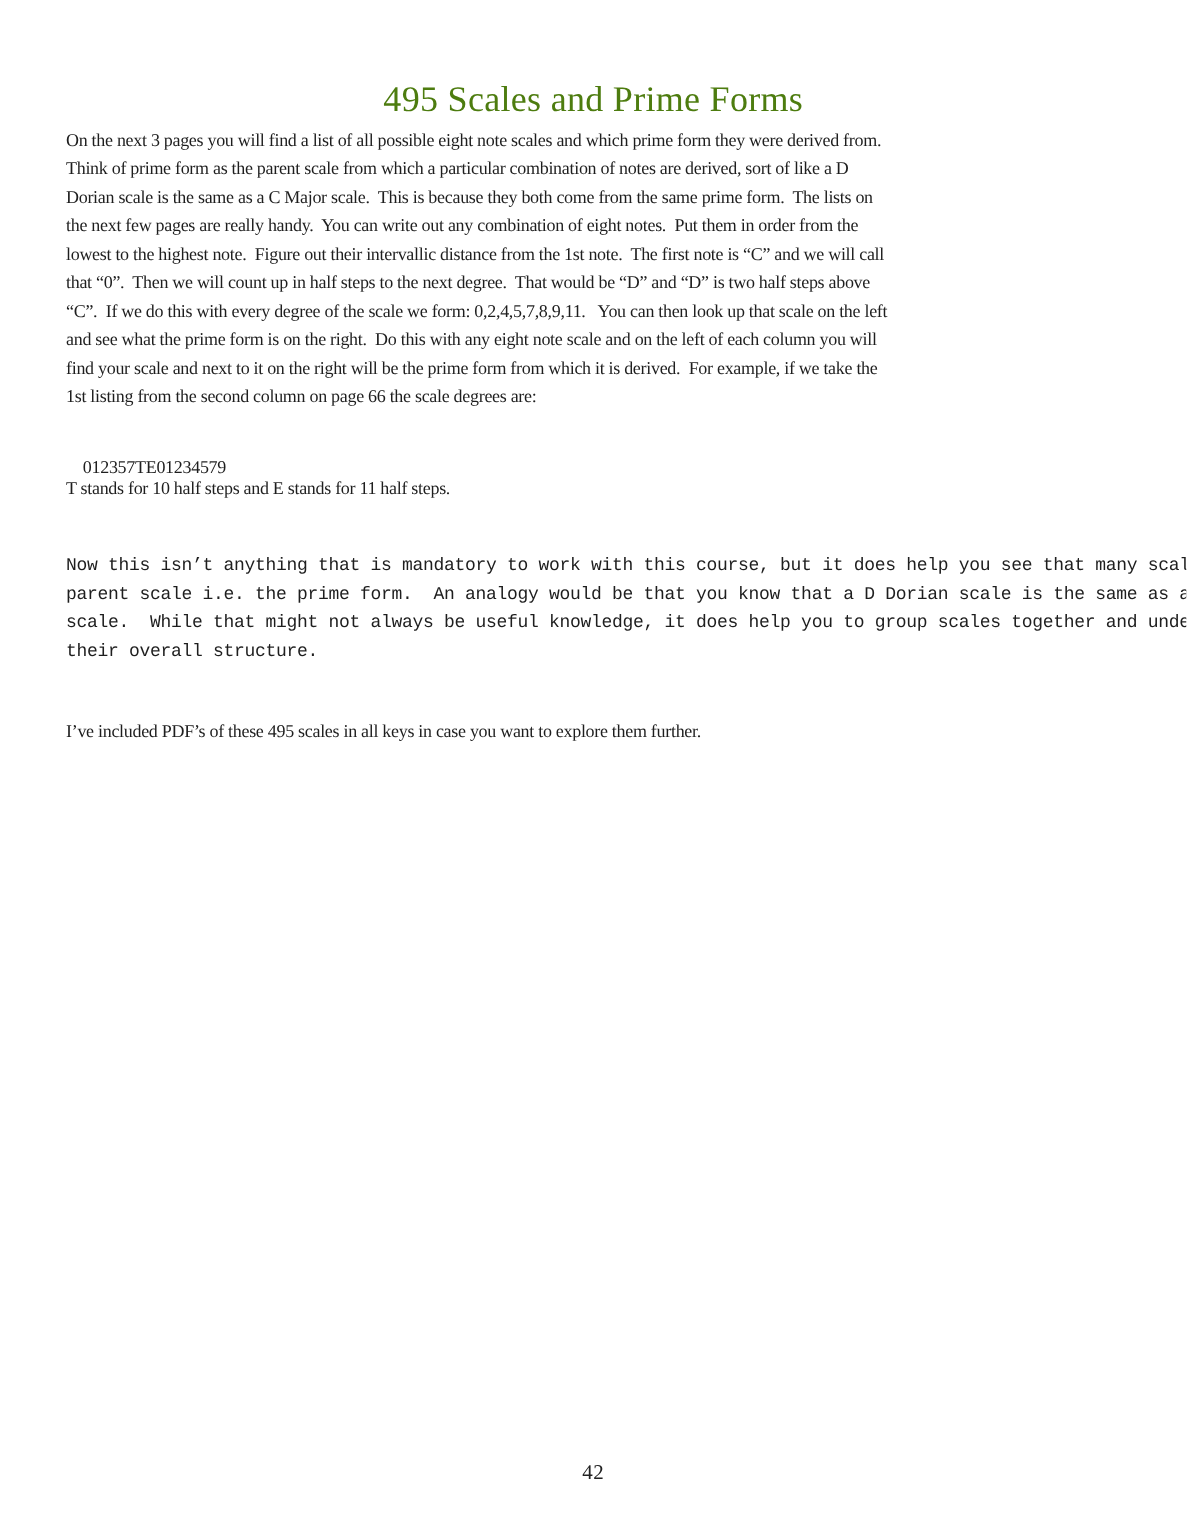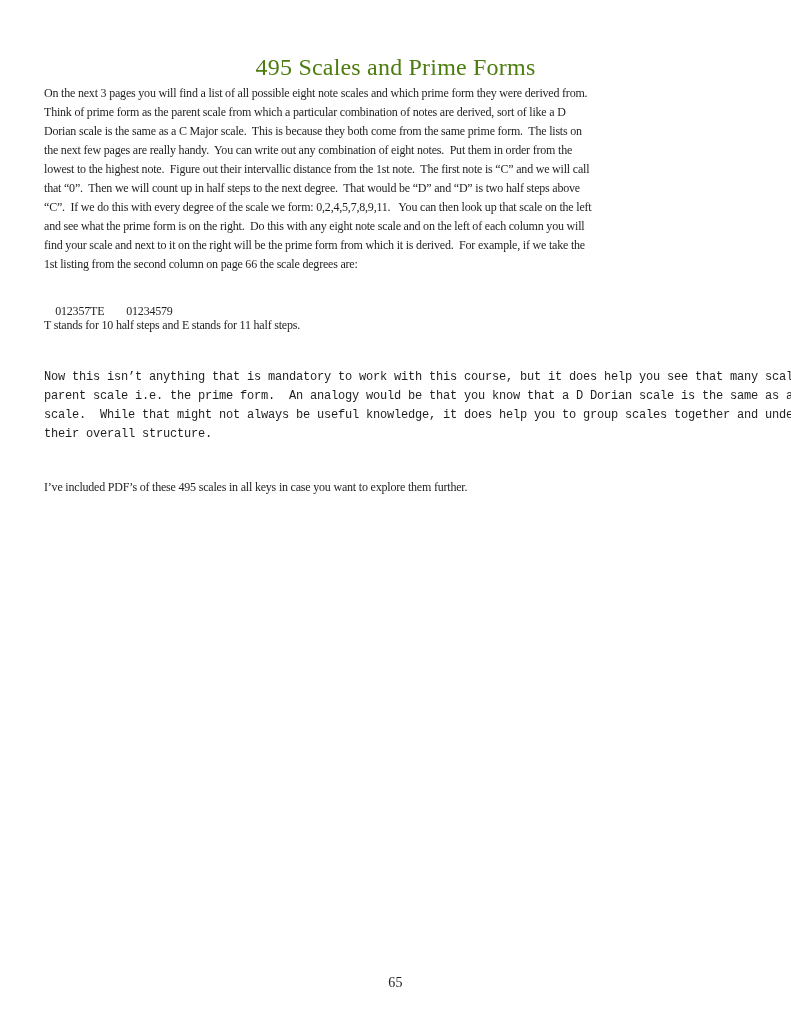--- a/index.html
+++ b/index.html
@@ -36,21 +36,21 @@
     letter-spacing: -0.2px;
     white-space: pre;
     color: #1e1e1e;
   }
   .p-intro   { top: 84px; }
   .scale-row { top: 283px; }
   .p-tstands { top: 316px; }
   .p-right   { top: 348px; }
   .p-note    { top: 368px; font-family: Liberation Mono, monospace; }
   .p-pdfs    { top: 478px; }
-  .scale-row .prime { margin-left: 22px; }
+  .scale-row .prime { }
   .page-number {
     position: absolute;
     top: 975px;
     left: 0;
     width: 100%;
     text-align: center;
     font-size: 14px;
     letter-spacing: 0.3px;
     color: #222222;
   }
@@ -80,15 +80,15 @@
   <div class="block p-tstands">T stands for 10 half steps and E stands for 11 half steps.</div>
 
 
   <div class="block p-note">Now this isn’t anything that is mandatory to work with this course, but it does help you see that many scales have a
 parent scale i.e. the prime form.  An analogy would be that you know that a D Dorian scale is the same as a C Major
 scale.  While that might not always be useful knowledge, it does help you to group scales together and understand
 their overall structure.</div>
 
   <div class="block p-pdfs">I’ve included PDF’s of these 495 scales in all keys in case you want to explore them further.</div>
 
-  <div class="page-number">65</div>
+  <div class="page-number">42</div>
 
 </div>
 
 </body></html>

